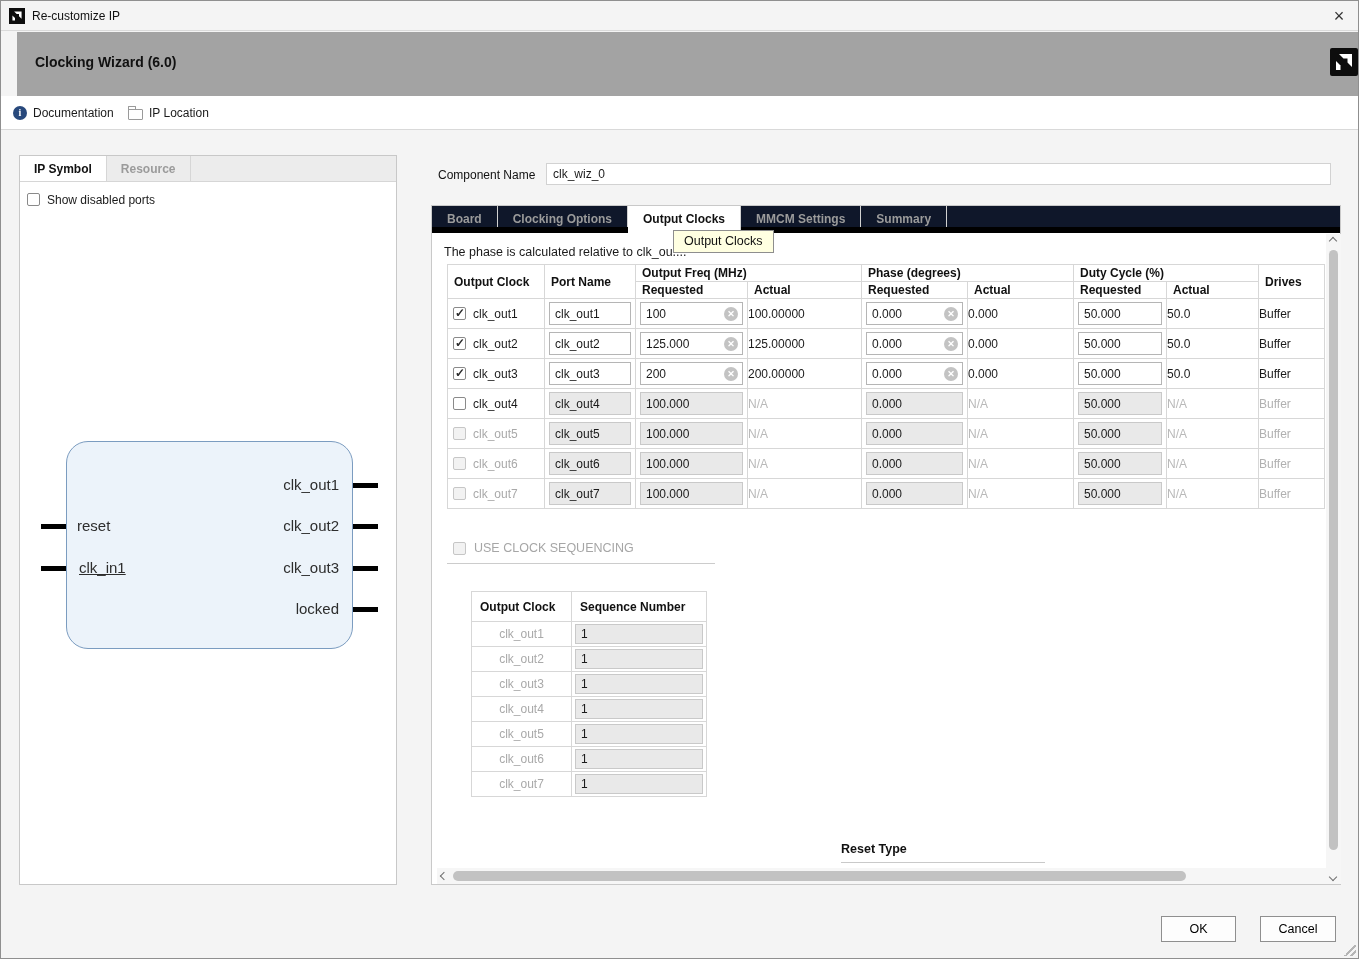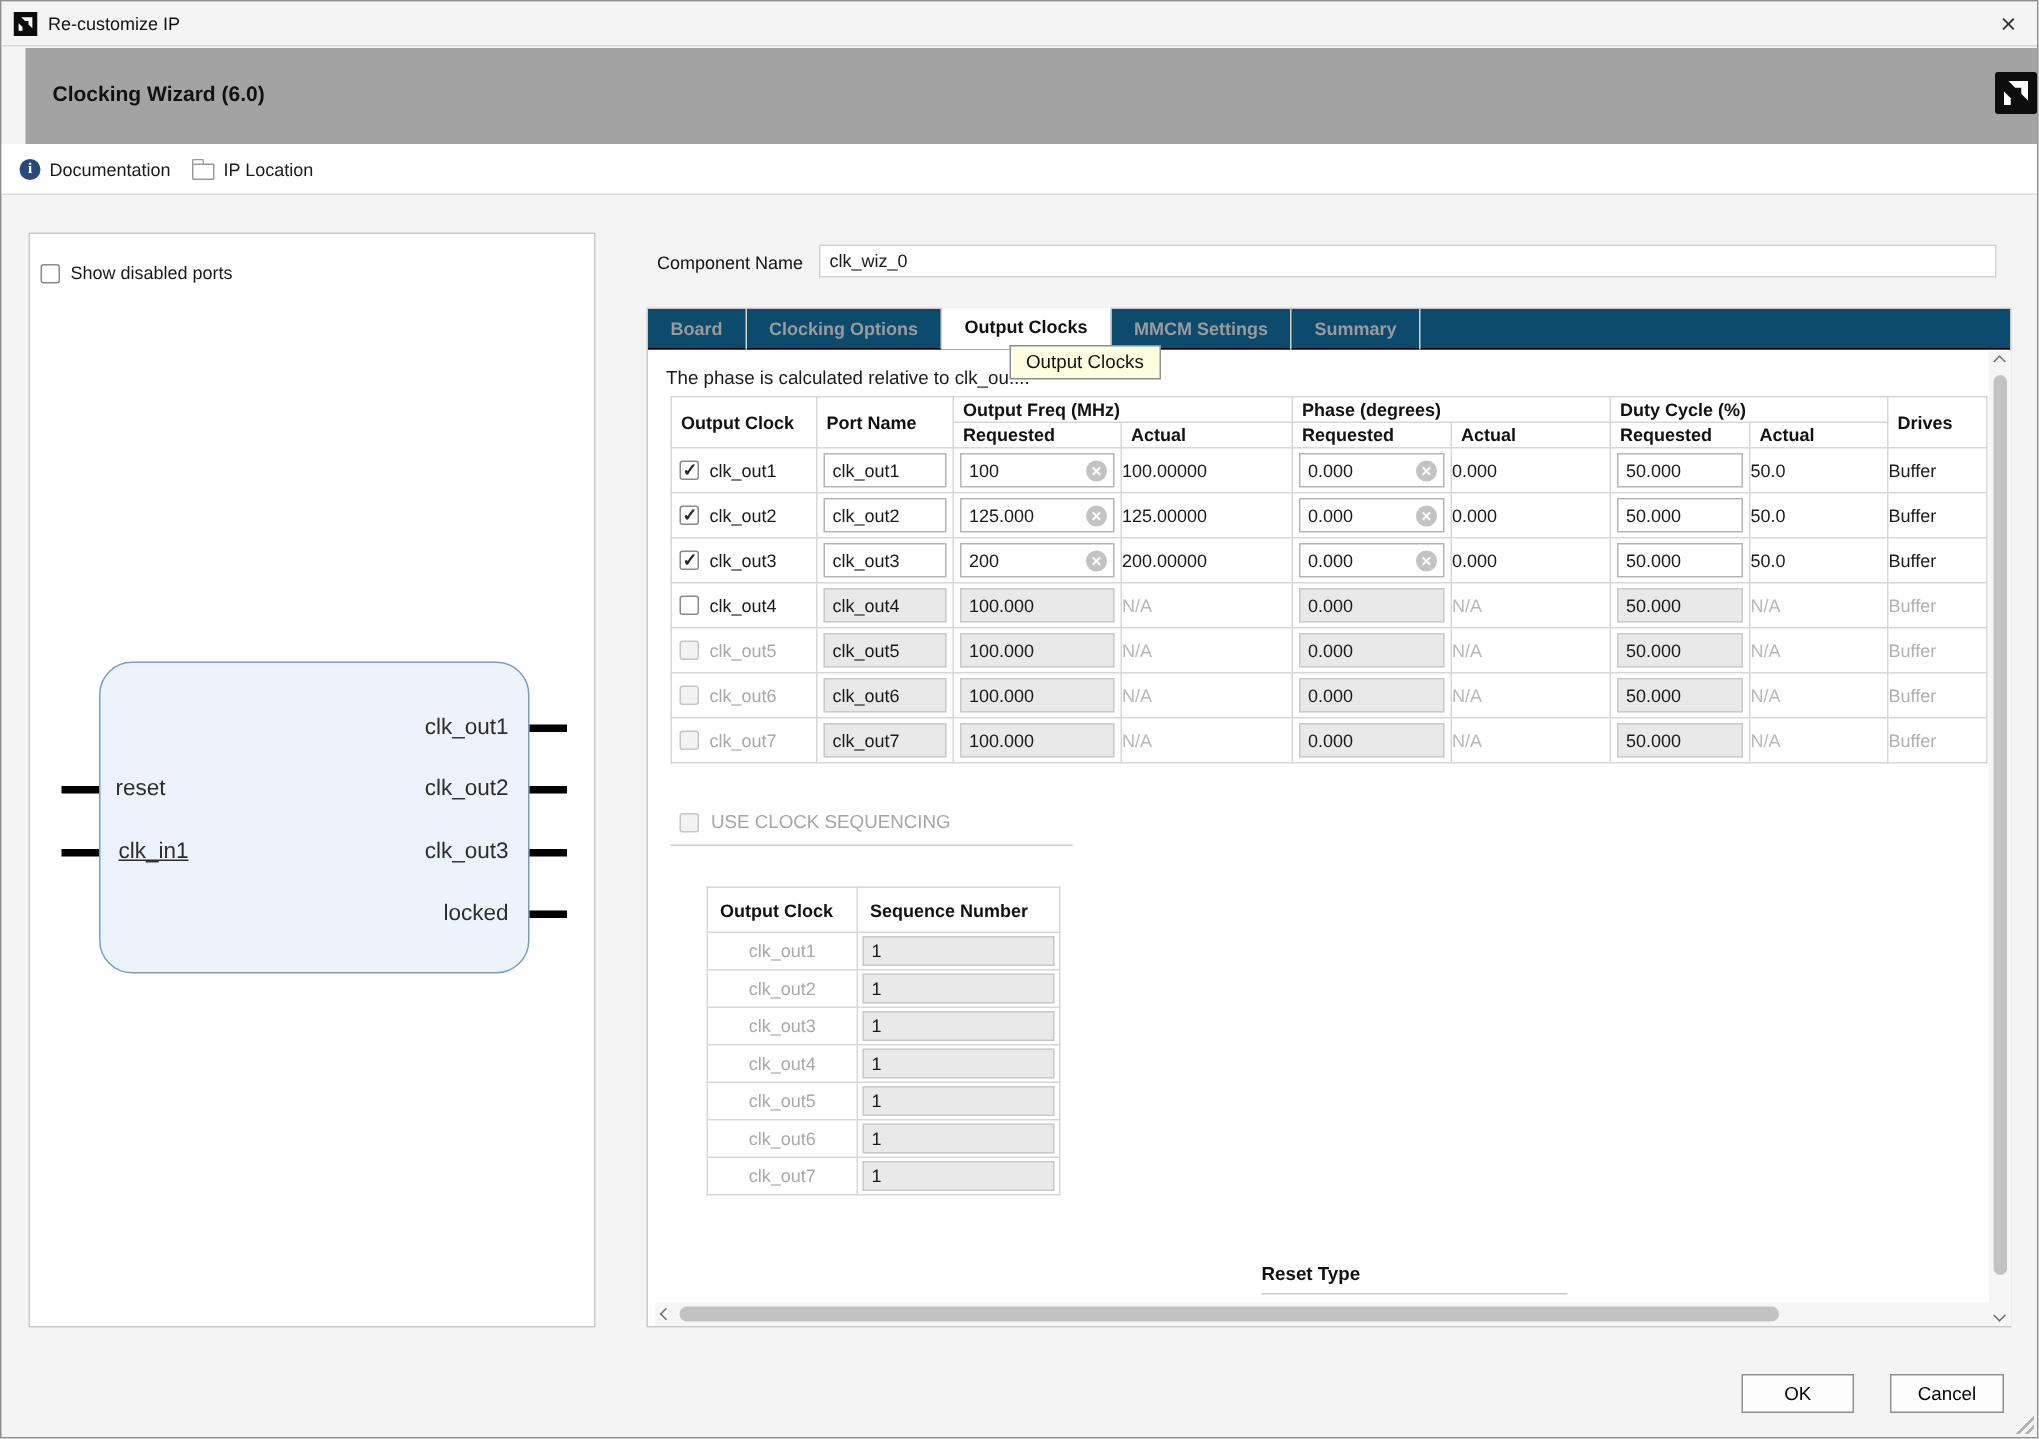--- a/index.html
+++ b/index.html
@@ -23,38 +23,38 @@
   .tbar .item { position:absolute; top:9px; height:16px; display:flex; align-items:center; gap:6px; cursor:pointer; color:#1a1a1a; }
   .info-ic { width:14px; height:14px; border-radius:50%; background:#28497c; color:#fff; font-size:10px; font-weight:bold; text-align:center; line-height:14px; font-family:"Liberation Serif", serif; }
   .folder-ic { position:relative; width:15px; height:11px; border:1.4px solid #9a9a9a; border-radius:1px; background:#fff; margin-top:2px; }
   .folder-ic:before { content:""; position:absolute; left:-1px; top:-4px; width:6px; height:3px; border:1.4px solid #9a9a9a; border-bottom:none; border-radius:1px 1px 0 0; }
 
   
   .lpanel { position:absolute; left:18px; top:154px; width:378px; height:730px; background:#fff; border:1px solid #c8c8c8; }
   .ltabs { position:absolute; left:0; top:0; width:100%; height:26px; background:#ececec; border-bottom:1px solid #d6d6d6; display:flex; }
   .ltab { padding:0 14px; line-height:26px; font-weight:bold; color:#9b9b9b; border-right:1px solid #d6d6d6; cursor:pointer; }
   .ltab.active { background:#fff; color:#111; }
-  .cbrow { position:absolute; left:7px; top:19px; display:flex; align-items:flex-end; gap:7px; cursor:pointer; }
+  .cbrow { position:absolute; left:7px; top:37px; display:flex; align-items:flex-start; gap:7px; cursor:pointer; }
 
   .cb { display:inline-block; width:13px; height:13px; border:1px solid #8a8a8a; background:#fff; border-radius:2px; position:relative; flex:0 0 13px; }
   .cb.checked:after { content:"\2713"; position:absolute; left:1px; top:-2px; font-size:12px; font-weight:bold; color:#2b2b2b; }
   .cb.disabled { border-color:#c6c6c6; background:#f2f2f2; }
 
   
   .ipsym { position:absolute; left:65px; top:440px; width:287px; height:208px; background:#ecf3fa; border:1px solid #7b9cc0; border-radius:22px; }
   .port-label { position:absolute; font-size:15px; color:#2d2d2d; white-space:nowrap; }
   .stub { position:absolute; height:5px; width:25px; background:#000; }
 
   
   .compname-lbl { position:absolute; left:437px; top:167px; font-size:12px; color:#111; }
   .compname-input { position:absolute; left:545px; top:162px; width:785px; height:22px; background:#fff; border:1px solid #d2d2d2; line-height:20px; padding:0 6px; color:#1a1a1a; }
 
   
   .rpanel { position:absolute; left:430px; top:204px; width:910px; height:680px; background:#fff; border:1px solid #c9c9c9; }
-  .rtabs { position:absolute; left:0; top:0; width:100%; height:27px; background:#0c4a6e; border-bottom:1px solid #000000; display:flex;align-items:center; }
+  .rtabs { position:absolute; left:0; top:0; width:100%; height:27px; background:#0f172a; border-bottom:6px solid #000000; display:flex; }
   .rtab { padding:0 15px; line-height:27px; font-weight:bold; color:#9b9b9b; border-right:1px solid #d1d1d1; cursor:pointer; white-space:nowrap; }
   .rtab.active { background:#fff; color:#111; height:28px; }
 
   .infotext { position:absolute; left:443px; top:244px; font-size:12.5px; color:#1a1a1a; z-index:2; }
   .tooltip { position:absolute; left:672px; top:229px; background:#ffffe1; border:1px solid #8e8e8e; padding:3px 10px 4px 10px; font-size:12.5px; color:#111; z-index:5; white-space:nowrap; }
 
   
   .mt { position:absolute; left:446px; top:263px; border-collapse:collapse; background:#fff; z-index:1; }
   .mt th, .mt td { border:1px solid #d7d7d7; font-size:12px; }
   .mt th { font-weight:bold; text-align:left; padding:1px 6px; height:17px; color:#111; }
@@ -131,20 +131,24 @@
       <span class="info-ic">i</span>
       <span>Documentation</span>
     </div>
     <div class="item" style="left:127px;">
       <span class="folder-ic"></span>
       <span>IP Location</span>
     </div>
   </div>
 
   <div class="lpanel">
+    <div class="ltabs">
+      <div class="ltab active">IP Symbol</div>
+      <div class="ltab">Resource</div>
+    </div>
     <div class="cbrow">
       <span class="cb"></span>
       <span>Show disabled ports</span>
     </div>
   </div>
 
   <div class="ipsym"></div>
   <div id="sym-ports">
       <div class="stub" style="left:40px; top:523px;"></div>
       <div class="port-label" style="left:76px; top:516px;">reset</div>

